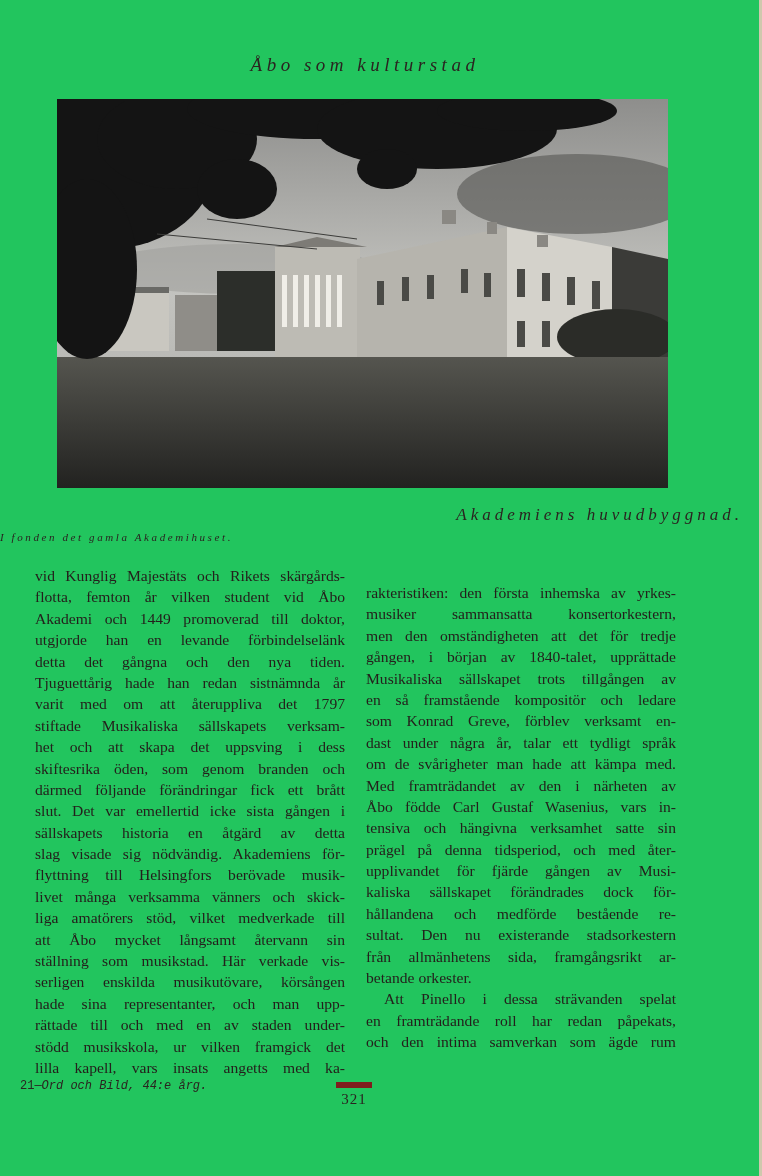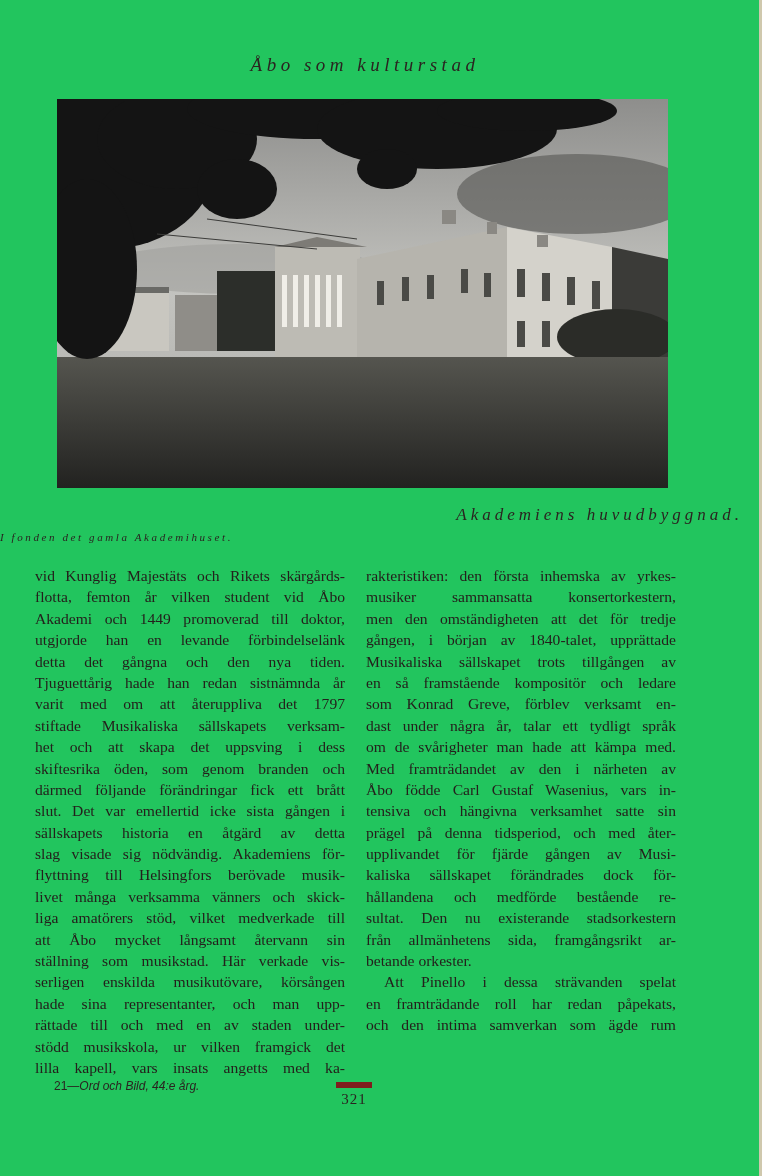--- a/index.html
+++ b/index.html
@@ -33,24 +33,24 @@
     }
     .col {
       position: absolute; top: 565px; width: 310px;
       font-family: "Liberation Serif", serif; font-size: 15.6px; line-height: 21.4px;
       color: #24201c;
     }
     .col .line { display: block; text-align: justify; text-align-last: justify; white-space: nowrap; height: 21.4px; }
     .col .line.last { text-align-last: left; }
     .col .line.indent { padding-left: 18px; }
     .col-left { left: 35px; }
-    .col-right { left: 366px; }
+    .col-right { left: 366px; margin-top: 17px; }
     .footer-left {
-      position: absolute; left: 54px; top: 1079px;
-      font-family: Liberation Sans, sans-serif; font-size: 12px; color: #2a2420;
+      position: absolute; left: 20px; top: 1079px;
+      font-family: Liberation Mono, monospace; font-size: 12px; color: #2a2420;
     }
     .footer-left .it { font-style: italic; }
     .pagenum {
       position: absolute; left: 336px; top: 1082px; width: 36px; text-align: center;
       border-top: 6px solid #7f1d1d; padding-top: 3px;
       font-family: "Liberation Serif", serif; font-size: 15px; letter-spacing: 1px; color: #2a2420;
     }
   </style>
 </head>
 <body>

